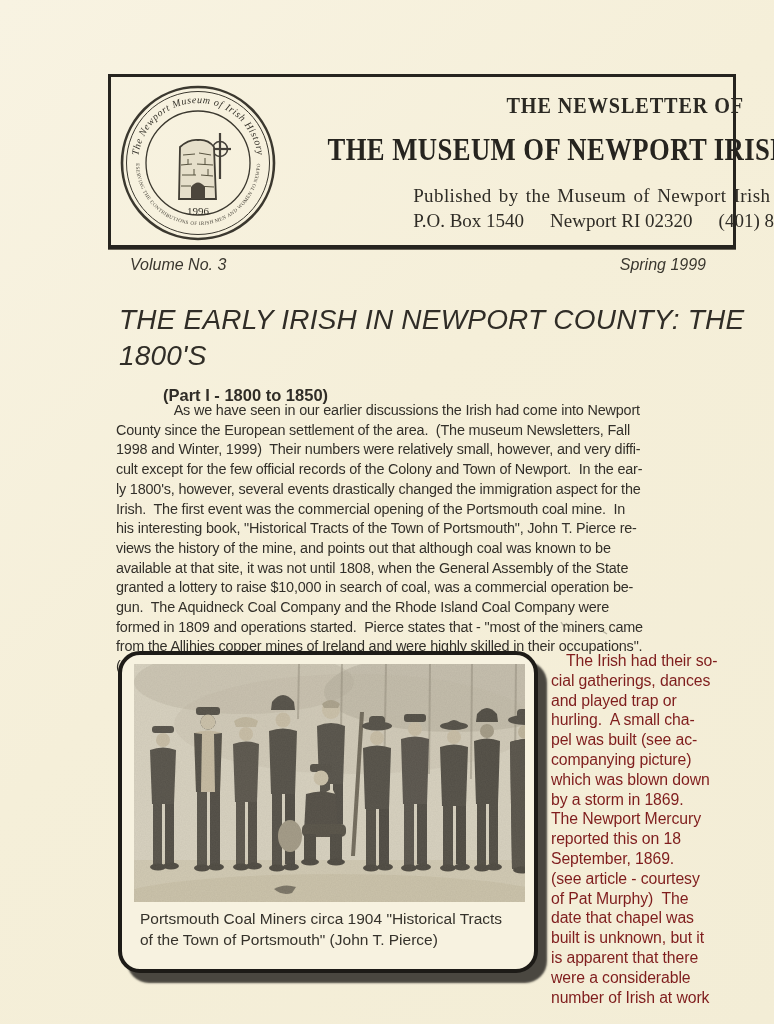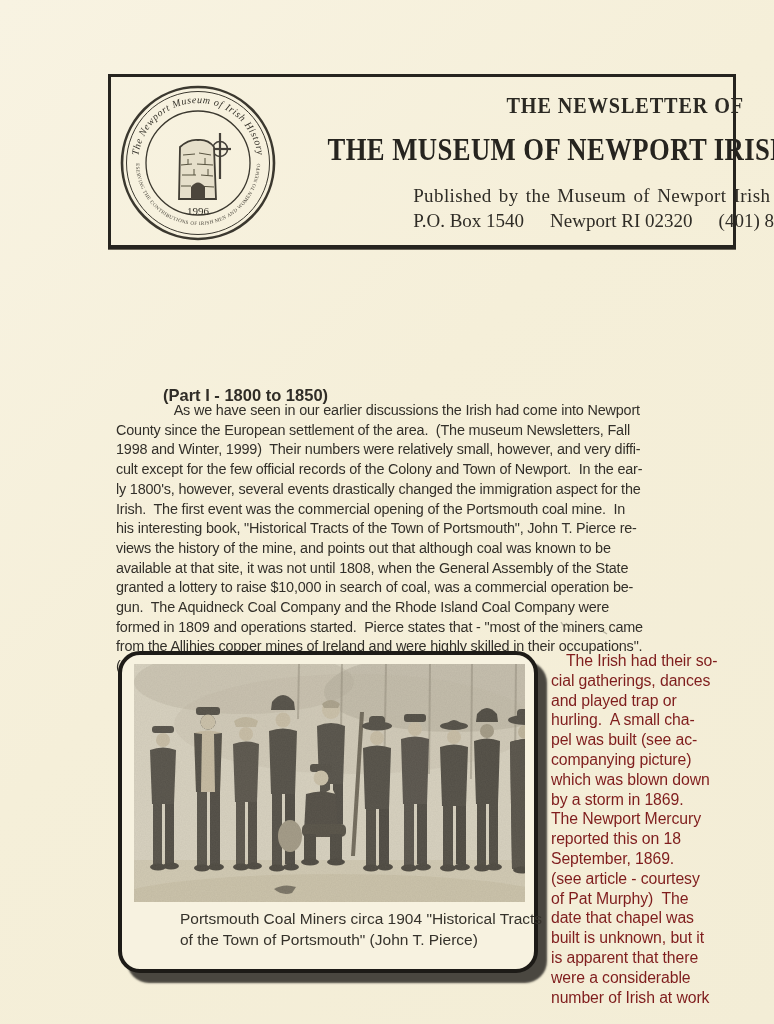--- a/index.html
+++ b/index.html
@@ -67,21 +67,21 @@
   .photo-box{
     position:absolute;left:118px;top:651px;width:420px;height:322px;
     border:4px solid #1d1b17;border-radius:22px;
     background:#f7f2e0;
     box-shadow:9px 10px 2px #4a4740;
     padding:9px 9px 6px 12px;box-sizing:border-box;
   }
   .photo-frame{width:100%;height:238px;overflow:hidden;}
   .photo-caption{
     margin-top:6px;padding-left:6px;
-    font-size:15.5px;line-height:21px;color:#35322b;width:370px;margin-left:40px;
+    font-size:15.5px;line-height:21px;color:#35322b;width:370px;
   }
 
   
   .sidebar-col{
     position:absolute;left:551px;top:651px;width:215px;
     font-size:15.8px;line-height:19.8px;color:#7f1d1d;
     white-space:pre;text-indent:15px;letter-spacing:-0.1px;
   }
 
   
@@ -141,21 +141,27 @@
       <div class="museum-title">THE MUSEUM OF NEWPORT IRISH HISTORY</div>
       <div class="published-line">Published by the Museum of Newport Irish History</div>
       <div class="address-line">
         <span>P.O. Box 1540</span>
         <span>Newport RI 02320</span>
         <span>(401) 847-2890</span>
       </div>
     </div>
   </div>
 
-
+  <div class="meta-row">
+    <span>Volume No. 3</span>
+    <span>Spring 1999</span>
+  </div>
+
+  <div class="article-title">THE EARLY IRISH IN NEWPORT COUNTY: THE
+1800'S</div>
   <div class="article-subtitle">(Part I - 1800 to 1850)</div>
   <div class="article-body">As we have seen in our earlier discussions the Irish had come into Newport
 County since the European settlement of the area.  (The museum Newsletters, Fall
 1998 and Winter, 1999)  Their numbers were relatively small, however, and very diffi-
 cult except for the few official records of the Colony and Town of Newport.  In the ear-
 ly 1800's, however, several events drastically changed the immigration aspect for the
 Irish.  The first event was the commercial opening of the Portsmouth coal mine.  In
 his interesting book, "Historical Tracts of the Town of Portsmouth", John T. Pierce re-
 views the history of the mine, and points out that although coal was known to be
 available at that site, it was not until 1808, when the General Assembly of the State

